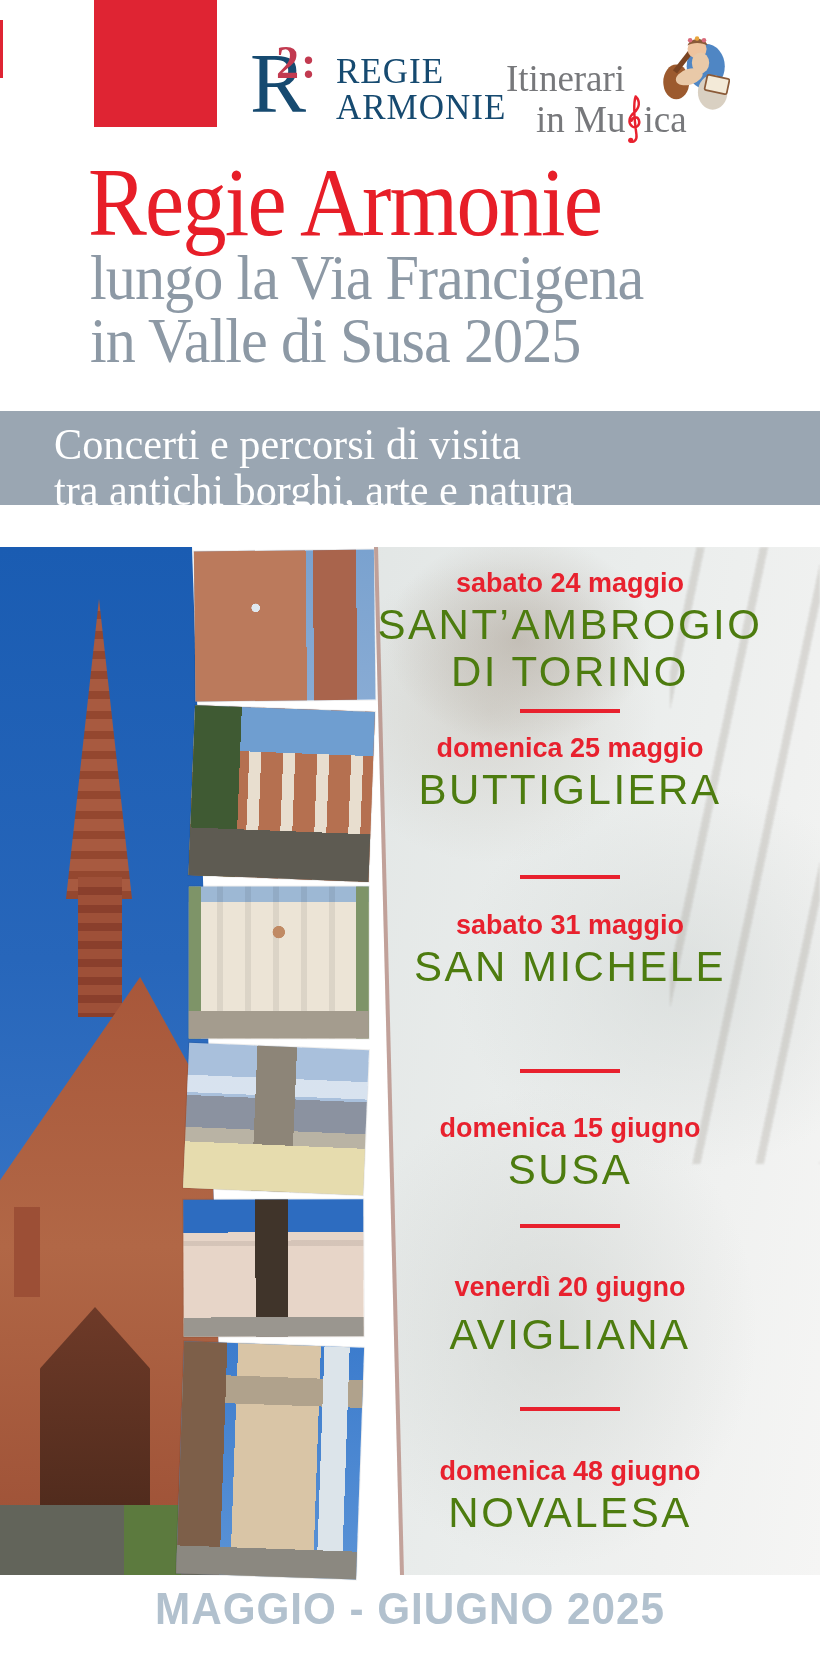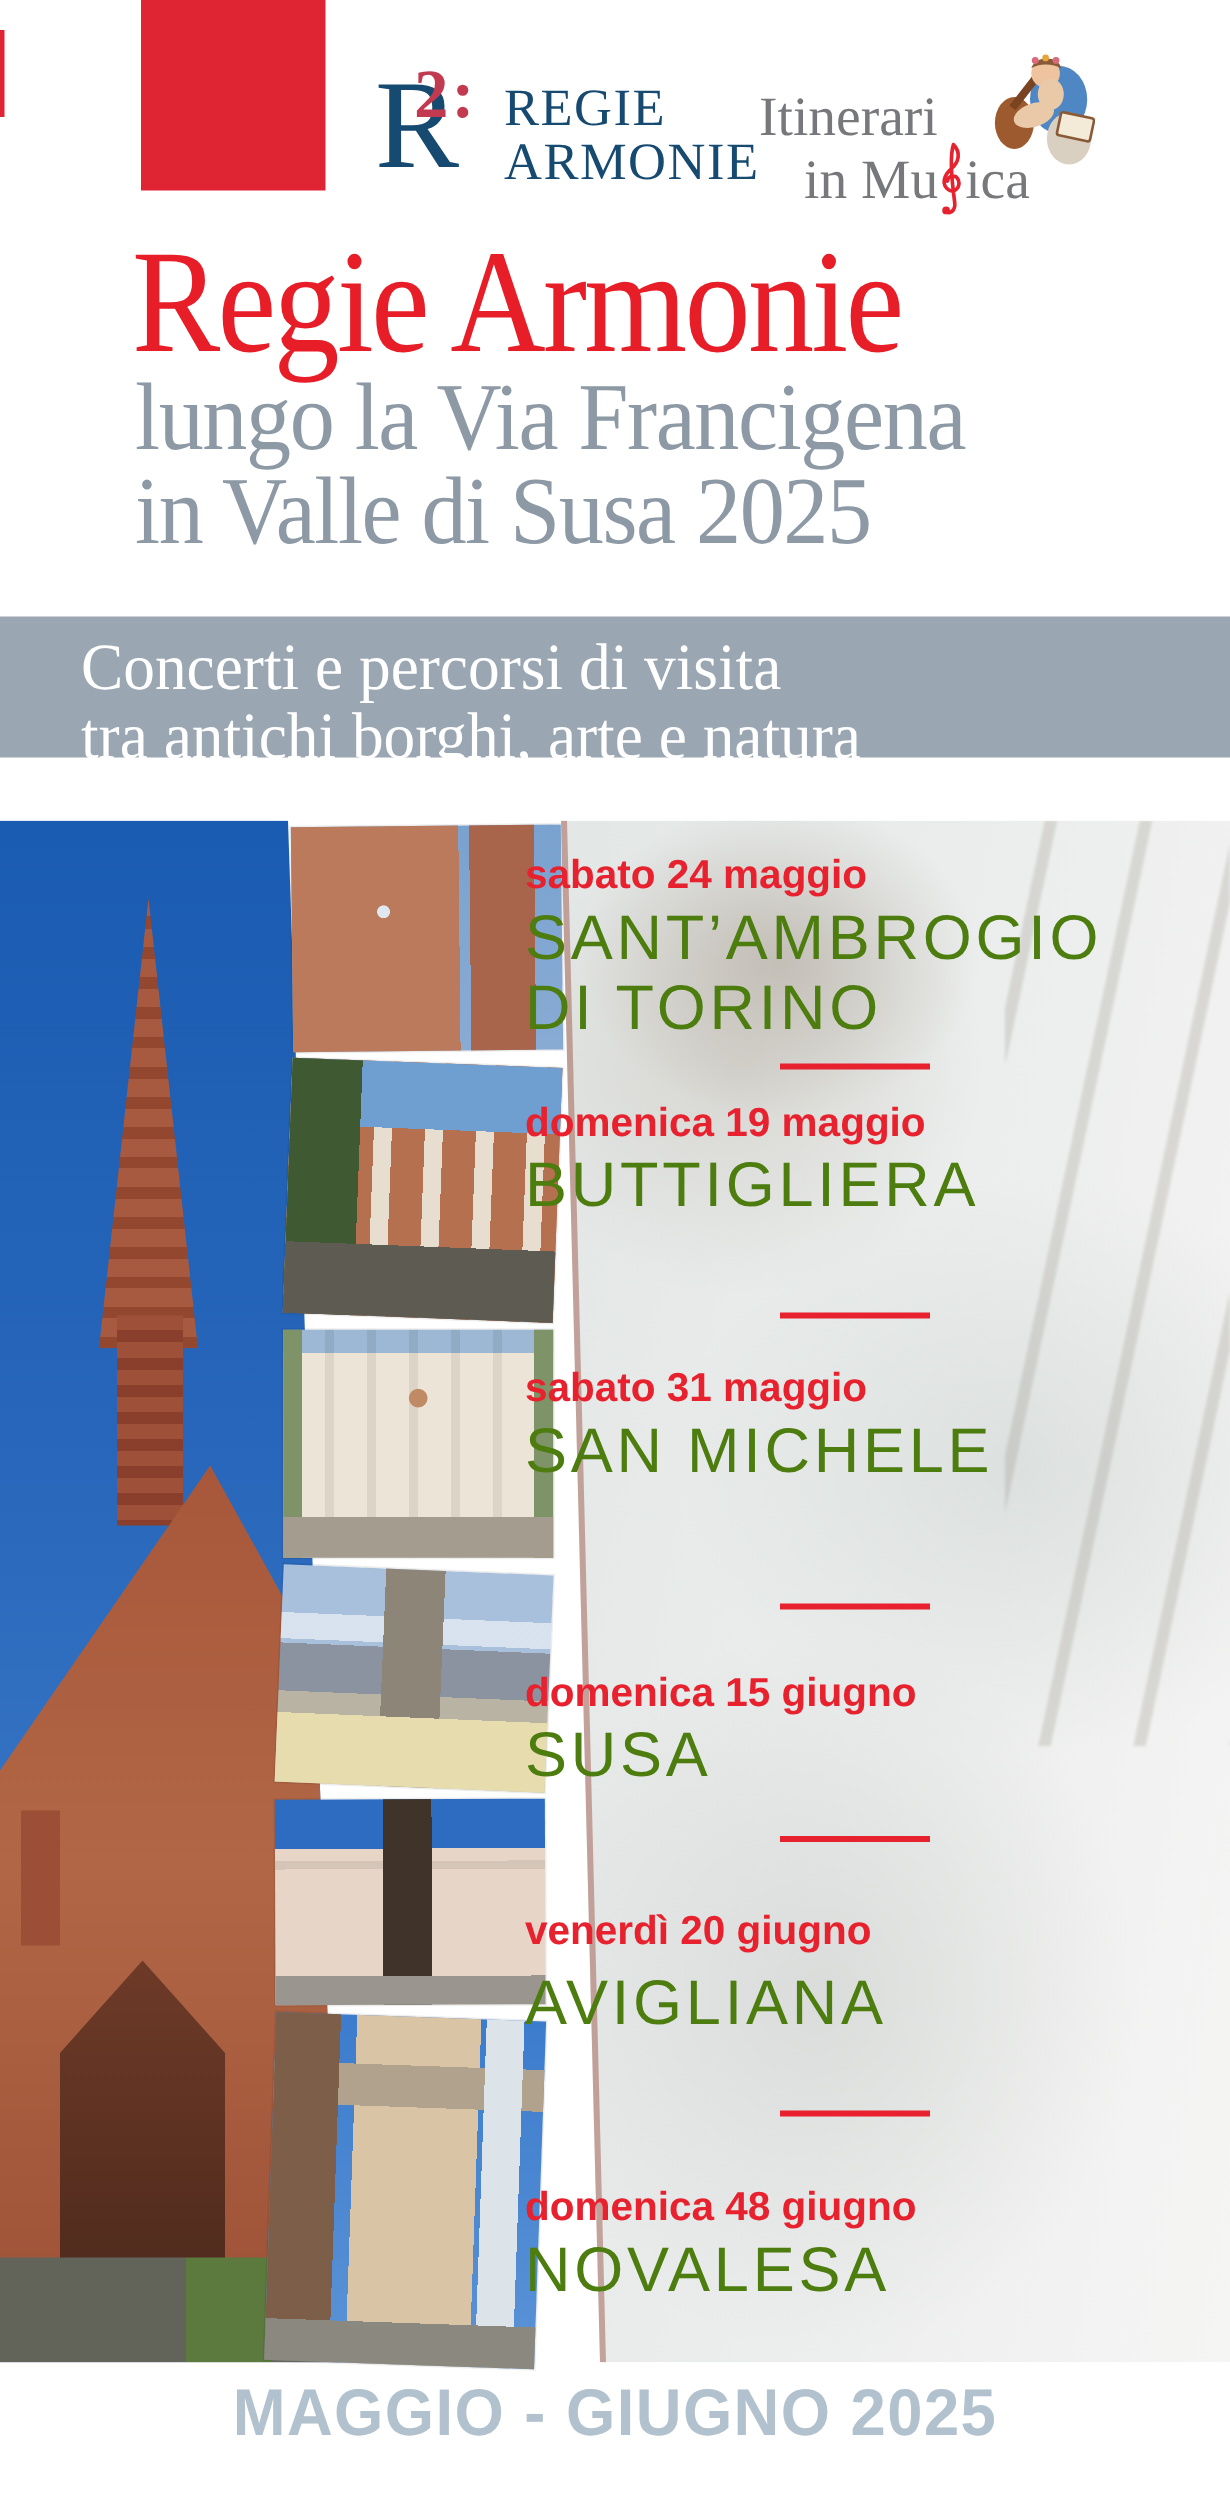--- a/index.html
+++ b/index.html
@@ -118,21 +118,21 @@
   .fresco-edge{position:absolute;left:350px;top:0;width:470px;height:100%;
       clip-path:polygon(24px 0,28px 0,54px 100%,50px 100%);
       background:rgba(158,90,75,.5);}
   .fresco-streaks{position:absolute;right:0;top:0;width:150px;height:60%;
       background:repeating-linear-gradient(102deg,rgba(150,143,133,0) 0 26px,
         rgba(150,143,133,.26) 26px 34px,rgba(150,143,133,0) 34px 62px);
       filter:blur(1px);}
 
   
   .events{position:absolute;left:350px;top:0;width:440px;height:100%;}
-  .event{position:absolute;left:0;width:100%;}
+  .event{position:absolute;left:0;width:100%;text-align:center;}
   .ev-date{font-size:27px;line-height:36px;font-weight:700;color:#e8212e;}
   .ev-place{font-size:42px;line-height:47px;letter-spacing:2.5px;color:#4d7c0f;}
   .rule{position:absolute;left:50%;transform:translateX(-50%);width:100px;height:4px;background:#e8212e;}
 
   
   .footer-label{position:absolute;left:0;top:1586px;width:820px;text-align:center;
       font-size:44px;line-height:46px;font-weight:700;color:#b2c1ce;
       letter-spacing:1px;transform:scaleX(.96);transform-origin:center top;}
 </style>
 </head>
@@ -217,21 +217,21 @@
     <div class="events">
 
       <div class="event" style="top:18px">
         <div class="ev-date">sabato 24 maggio</div>
         <div class="ev-place">SANT’AMBROGIO</div>
         <div class="ev-place">DI TORINO</div>
       </div>
       <div class="rule" style="top:162px"></div>
 
       <div class="event" style="top:183px">
-        <div class="ev-date">domenica 19 maggio</div>
+        <div class="ev-date">domenica 25 maggio</div>
         <div class="ev-place">BUTTIGLIERA</div>
       </div>
       <div class="rule" style="top:328px"></div>
 
       <div class="event" style="top:360px">
         <div class="ev-date">sabato 31 maggio</div>
         <div class="ev-place">SAN MICHELE</div>
       </div>
       <div class="rule" style="top:522px"></div>
 

